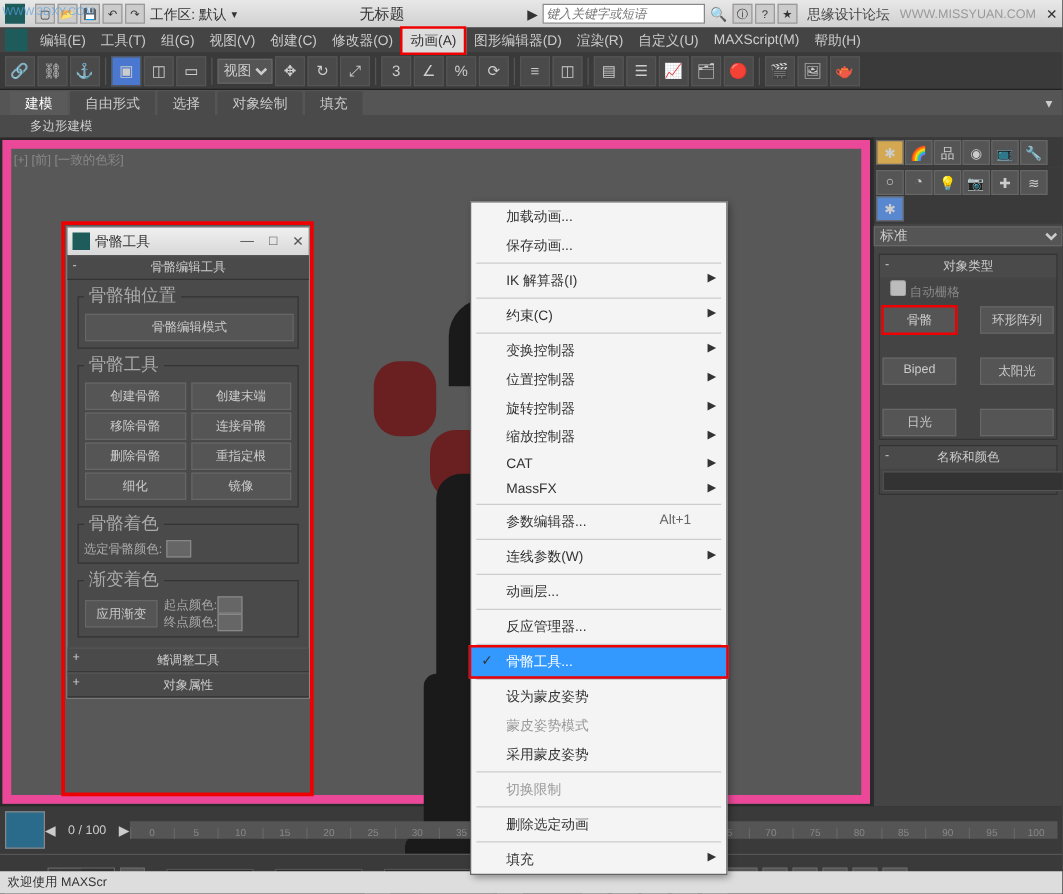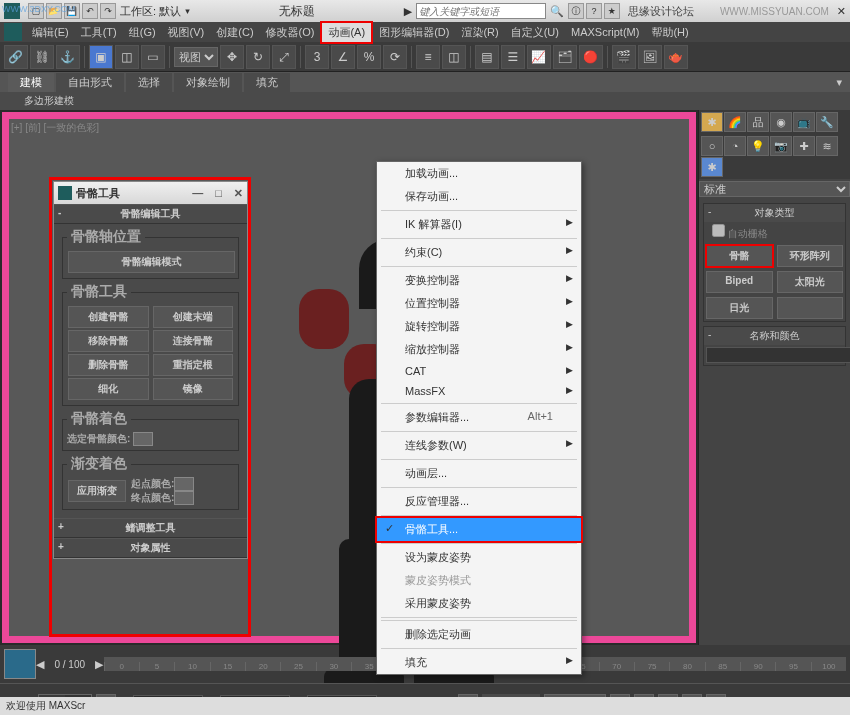--- a/index.html
+++ b/index.html
@@ -6,21 +6,21 @@
     body { background: #3a3a3a; color: #ccc; font-size: 11px; width: 850px; height: 715px; overflow: hidden; position: relative; }
     
     .title-bar { height: 22px; background: linear-gradient(#e8e8e8, #d0d0d0); display: flex; align-items: center; padding: 0 4px; color: #333; }
     .title-bar .app-icon { width: 16px; height: 16px; background: #1e5c5c; margin-right: 8px; }
     .title-bar .toolbar-small { display: flex; gap: 2px; }
     .title-bar .toolbar-small span { width: 16px; height: 16px; background: #ccc; border: 1px solid #999; display: inline-flex; align-items: center; justify-content: center; font-size: 9px; }
     .title-bar .dropdown { font-size: 11px; margin: 0 4px; }
     .title-bar .title-text { flex: 1; text-align: center; font-size: 12px; }
     .title-bar .search { width: 130px; height: 16px; border: 1px solid #888; font-size: 10px; padding: 0 2px; color: #888; font-style: italic; }
     .title-bar .forum-text { margin: 0 8px; color: #444; font-size: 11px; }
-    .title-bar .url-text { color: #999; font-size: 10px; margin-left: 18px; }
+    .title-bar .url-text { color: #999; font-size: 10px; }
     .title-bar .close-x { margin-left: 8px; cursor: pointer; }
     
     .menu-bar { height: 20px; background: #444; display: flex; align-items: center; padding: 0 4px; }
     .menu-bar .menu-item { padding: 2px 6px; color: #ccc; font-size: 11px; cursor: pointer; }
     .menu-bar .menu-item.highlighted { background: #ddd; color: #333; border: 2px solid #e00; }
     .menu-bar .menu-app-icon { width: 18px; height: 18px; background: #1e5c5c; margin-right: 4px; }
     
     .ribbon-bar { height: 30px; background: #3a3a3a; border-bottom: 1px solid #222; display: flex; align-items: center; padding: 0 4px; gap: 2px; }
     .ribbon-bar .tool { width: 24px; height: 24px; background: #4a4a4a; border: 1px solid #555; cursor: pointer; display: inline-flex; align-items: center; justify-content: center; font-size: 12px; }
     .ribbon-bar .tool.blue { background: #4a78d0; }
@@ -35,21 +35,21 @@
     
     .main-area { position: relative; height: 535px; background: #2a2a2a; display: flex; }
     
     .viewport { flex: 1; background: #585858; position: relative; border: 7px solid #ec4899; margin: 2px; }
     .viewport-label { position: absolute; top: 2px; left: 2px; color: #888; font-size: 10px; }
     .viewport .red-highlight { position: absolute; top: 58px; left: 40px; width: 202px; height: 460px; border: 3px solid #e00; pointer-events: none; }
     .viewport .character { position: absolute; left: 280px; top: 120px; width: 220px; height: 480px; }
     .character-body { position: absolute; background: #1a1a1a; }
     .character-hands { position: absolute; background: #6a2020; }
     
-    .bone-tool-window { position: absolute; top: 62px; left: 44px; width: 195px; background: #4a4a4a; border: 1px solid #888; z-index: 50; font-weight: bold; }
+    .bone-tool-window { position: absolute; top: 62px; left: 44px; width: 195px; background: #4a4a4a; border: 1px solid #888; z-index: 50; }
     .bone-tool-window .win-title { height: 22px; background: linear-gradient(#f0f0f0, #d8d8d8); display: flex; align-items: center; padding: 0 4px; color: #333; font-size: 11px; }
     .bone-tool-window .win-title .win-icon { width: 14px; height: 14px; background: #1e5c5c; margin-right: 4px; }
     .bone-tool-window .win-title .win-controls { margin-left: auto; display: flex; gap: 12px; color: #555; }
     .bone-tool-window .section-header { background: #4a4a4a; color: #ccc; font-size: 10px; text-align: center; padding: 2px; border-top: 1px solid #555; border-bottom: 1px solid #333; position: relative; }
     .bone-tool-window .section-header .toggle { position: absolute; left: 4px; }
     .bone-tool-window .panel { padding: 4px 8px; }
     .bone-tool-window .group { border: 1px solid #333; padding: 4px; margin-bottom: 4px; }
     .bone-tool-window .group legend { color: #aaa; font-size: 14px; padding: 0 4px; }
     .bone-tool-window .btn { background: #555; border: 1px solid #666; color: #ccc; font-size: 10px; padding: 3px 8px; cursor: pointer; display: inline-block; margin: 1px; }
     .bone-tool-window .btn-row { display: flex; justify-content: space-between; gap: 2px; }
@@ -69,21 +69,21 @@
     .right-panel { width: 152px; background: #444; border-left: 1px solid #222; }
     .right-panel .icon-row { display: flex; flex-wrap: wrap; gap: 1px; padding: 2px; background: #3a3a3a; }
     .right-panel .icon-row .ic { width: 22px; height: 20px; background: #555; border: 1px solid #666; cursor: pointer; display: inline-flex; align-items: center; justify-content: center; font-size: 11px; }
     .right-panel .icon-row .ic.active { background: #d4a850; }
     .right-panel .icon-row .ic.blue-active { background: #5a88d0; }
     .right-panel select { width: 100%; background: #555; color: #ccc; border: 1px solid #666; font-size: 11px; margin: 2px 0; }
     .right-panel .section { border: 1px solid #333; margin: 4px; }
     .right-panel .section-title { text-align: center; font-size: 10px; color: #ccc; padding: 2px; background: #4a4a4a; position: relative; }
     .right-panel .section-title .toggle { position: absolute; left: 4px; }
     .right-panel .checkbox-row { padding: 2px 8px; font-size: 10px; color: #888; }
-    .right-panel .btn-grid { display: grid; grid-template-columns: 1fr 1fr; gap: 4px; padding: 2px; font-weight: bold; }
+    .right-panel .btn-grid { display: grid; grid-template-columns: 1fr 1fr; gap: 19px; padding: 2px; }
     .right-panel .pbtn { background: #555; border: 1px solid #666; color: #ccc; font-size: 10px; padding: 3px; text-align: center; cursor: pointer; }
     .right-panel .pbtn.highlighted { border: 2px solid #e00; margin: -1px; }
     .right-panel .color-row { display: flex; align-items: center; padding: 2px; gap: 2px; }
     .right-panel .color-input { flex: 1; height: 16px; background: #333; border: 1px solid #555; }
     
     .timeline { height: 38px; background: #3a3a3a; display: flex; align-items: center; padding: 0 4px; }
     .timeline .scrubber { display: flex; align-items: center; gap: 4px; }
     .timeline .frame-info { font-size: 10px; color: #ccc; margin: 0 6px; }
     .timeline .track { flex: 1; height: 14px; background: #555; position: relative; display: flex; align-items: flex-end; }
     .timeline .tick { flex: 1; text-align: center; font-size: 8px; color: #888; border-left: 1px solid #666; }
@@ -341,20 +341,23 @@
         <div class="menu-row">
           <span>设为蒙皮姿势</span>
         </div>
         <div class="menu-row disabled">
           <span>蒙皮姿势模式</span>
         </div>
         <div class="menu-row">
           <span>采用蒙皮姿势</span>
         </div>
         <div class="sep-line"></div>
+        <div class="menu-row disabled">
+          <span>切换限制</span>
+        </div>
         <div class="sep-line"></div>
         <div class="menu-row">
           <span>删除选定动画</span>
         </div>
         <div class="sep-line"></div>
         <div class="menu-row">
           <span>填充</span>
           <span class="arrow">▶</span>
         </div>
       </div>

